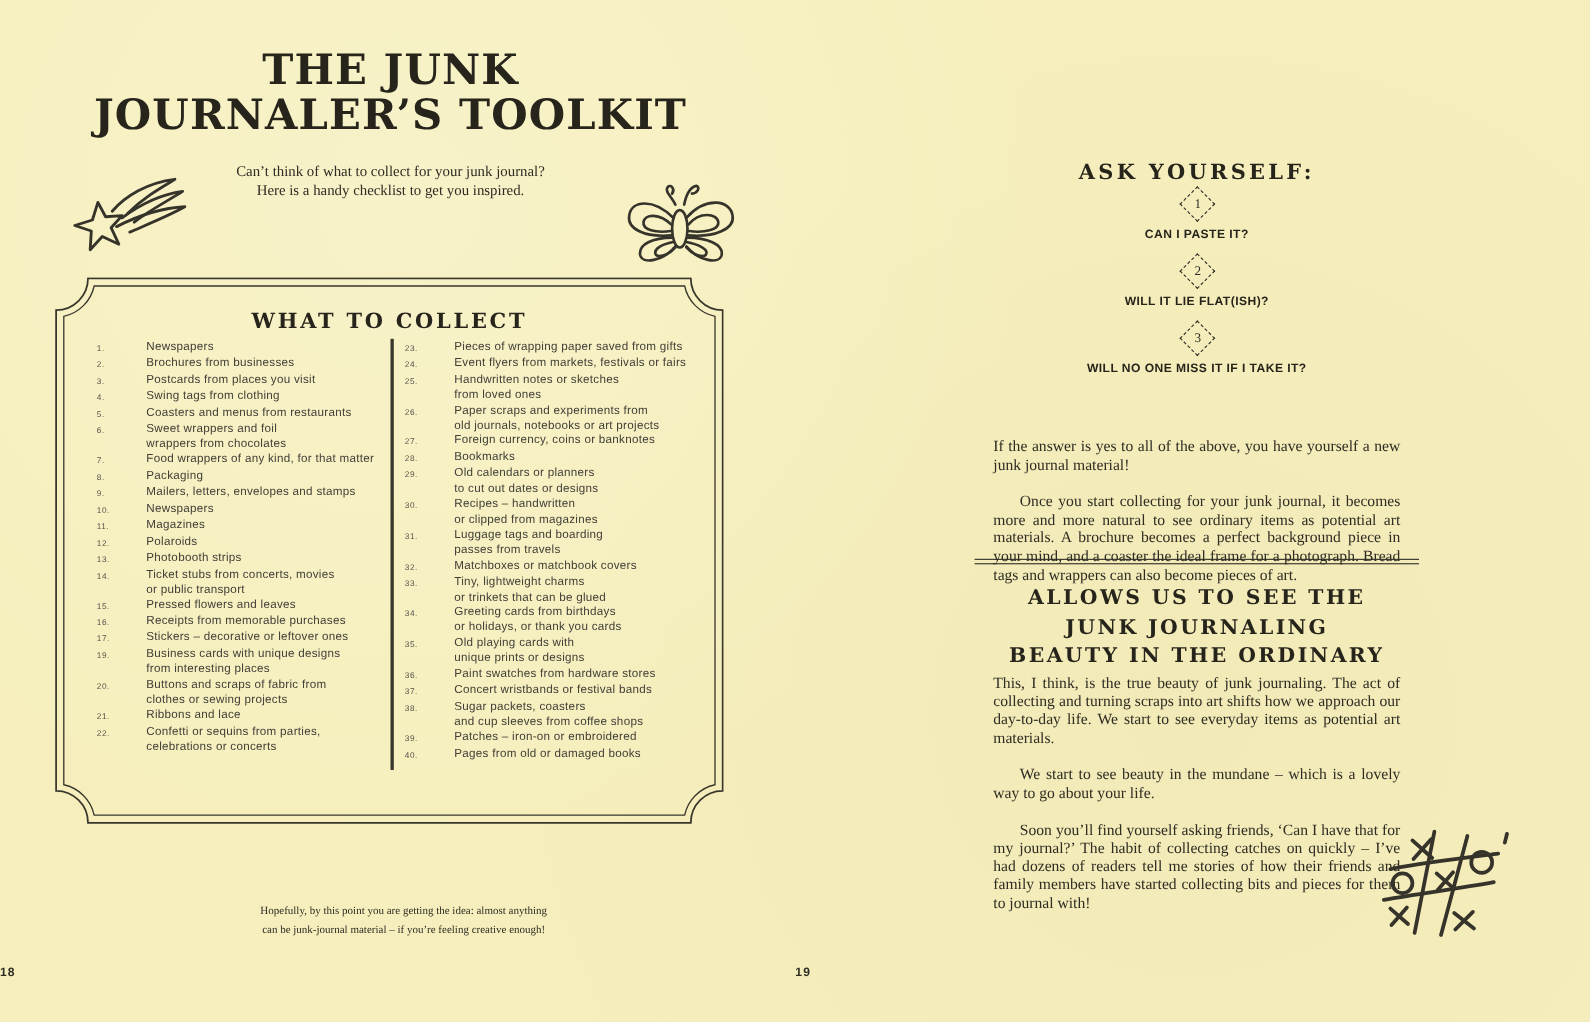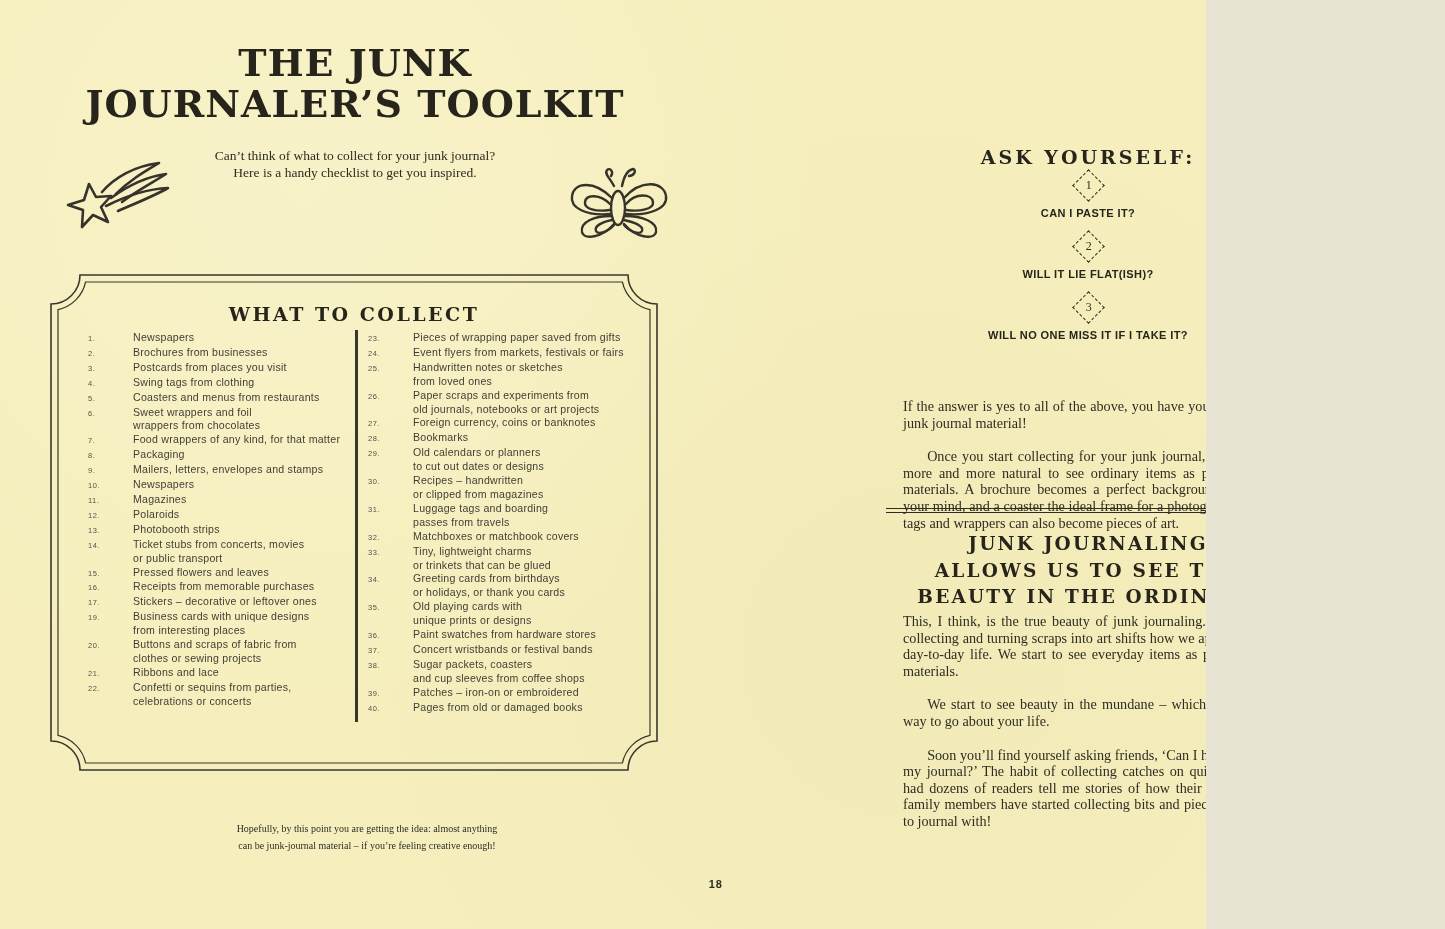--- a/index.html
+++ b/index.html
@@ -1,18 +1,18 @@
 <!DOCTYPE html>
 <html><head>
 <meta charset="utf-8">
 <style>
   * { margin:0; padding:0; box-sizing:border-box; }
   body { background:#e8e4d4; font-family:"Liberation Serif", serif; }
   .spread {
-    position:relative; width:1206px; height:929px; overflow:hidden;
+    position:relative; width:1445px; height:929px; overflow:hidden;
     background:
       radial-gradient(circle at 25% 20%, rgba(255,255,255,.18), transparent 45%),
       radial-gradient(circle at 75% 70%, rgba(210,195,140,.12), transparent 50%),
       #f6efbd;
     color:#2c2a21;
   }
   .page { position:absolute; top:0; height:929px; }
   .page-left  { left:0;   width:723px; }
   .page-right { left:723px; width:722px; }
 
@@ -26,21 +26,21 @@
   }
   .intro {
     position:absolute; left:55px; top:147px; width:600px;
     text-align:center; font-size:13.5px; line-height:17px;
   }
   .doodle { position:absolute; }
   .doodle-star      { left:56px;  top:148px; }
   .doodle-butterfly { left:564px; top:164px; }
   .doodle-ttt       { left:525px; top:750px; }
 
-  .collect-box { position:absolute; left:50px; top:274px; width:608px; height:497px; }
+  .collect-box { position:absolute; left:50px; top:252px; width:608px; height:497px; }
   .frame-svg { position:absolute; left:0; top:0; }
   .collect-heading {
     position:absolute; left:0; top:29px; width:608px;
     text-align:center; font-size:19px; letter-spacing:2.5px;
   }
   .col-divider {
     position:absolute; left:305px; top:56px; width:2.5px; height:392px;
     background:#39372c;
   }
   .cl-col { position:absolute; top:57px; }
@@ -56,21 +56,21 @@
     font-family:"Liberation Sans", sans-serif;
     font-size:10.6px; line-height:13.9px; letter-spacing:.25px;
     color:#403e36; white-space:pre-line;margin-left:24px;
   }
   .outro {
     position:absolute; left:60px; top:820px; width:614px;
     text-align:center; font-size:10px; line-height:17px;
   }
   .pagenum {
     position:absolute; top:878px; left:0; width:100%;
-    text-align:right; font-family:"Liberation Sans", sans-serif;
+    text-align:left; font-family:"Liberation Sans", sans-serif;
     font-weight:700; font-size:11px; letter-spacing:1px; color:#2e2c23;
   }
 
   
   .rp-content { position:absolute; left:163px; width:404px; }
   .ask-heading {
     position:absolute; left:163px; top:146px; width:404px;
     text-align:center; font-size:19px; letter-spacing:3px;
   }
   .questions {
@@ -359,22 +359,22 @@
     </div>
 
     <div class="body-block body-block-1 rp-content serif">
       <p>If the answer is yes to all of the above, you have yourself a new junk journal material!</p>
       <p class="indent">Once you start collecting for your junk journal, it becomes more and more natural to see ordinary items as potential art materials. A brochure becomes a perfect background piece in your mind, and a coaster the ideal frame for a photograph. Bread tags and wrappers can also become pieces of art.</p>
     </div>
 
     <div class="double-rule"></div>
 
     <div class="section-heading slab">
+      <div>ALLOWS US TO SEE THE</div>
       <div>JUNK JOURNALING</div>
-      <div>ALLOWS US TO SEE THE</div>
       <div>BEAUTY IN THE ORDINARY</div>
     </div>
 
     <div class="body-block body-block-2 rp-content serif">
       <p>This, I think, is the true beauty of junk journaling. The act of collecting and turning scraps into art shifts how we approach our day-to-day life. We start to see everyday items as potential art materials.</p>
       <p class="indent">We start to see beauty in the mundane – which is a lovely way to go about your life.</p>
       <p class="indent">Soon you’ll find yourself asking friends, ‘Can I have that for my journal?’ The habit of collecting catches on quickly – I’ve had dozens of readers tell me stories of how their friends and family members have started collecting bits and pieces for them to journal with!</p>
     </div>
 
     <svg class="doodle doodle-ttt" width="128" height="105" viewBox="0 0 128 105" fill="none" stroke="#35332a" stroke-width="3.4" stroke-linecap="round">

